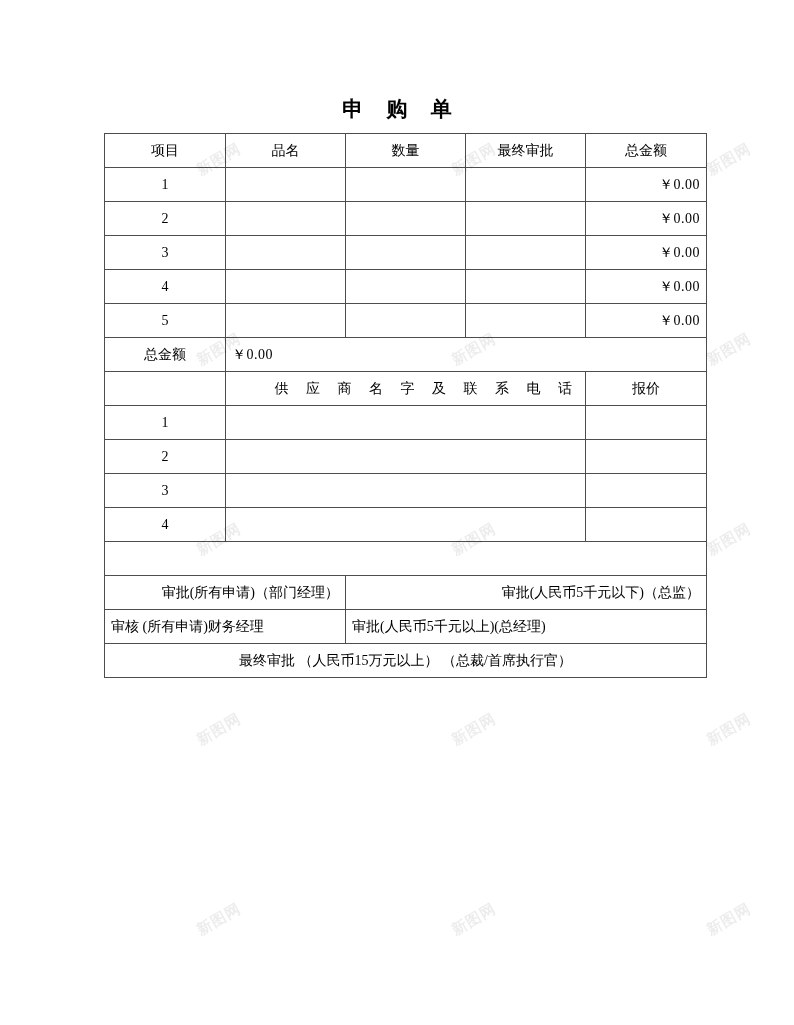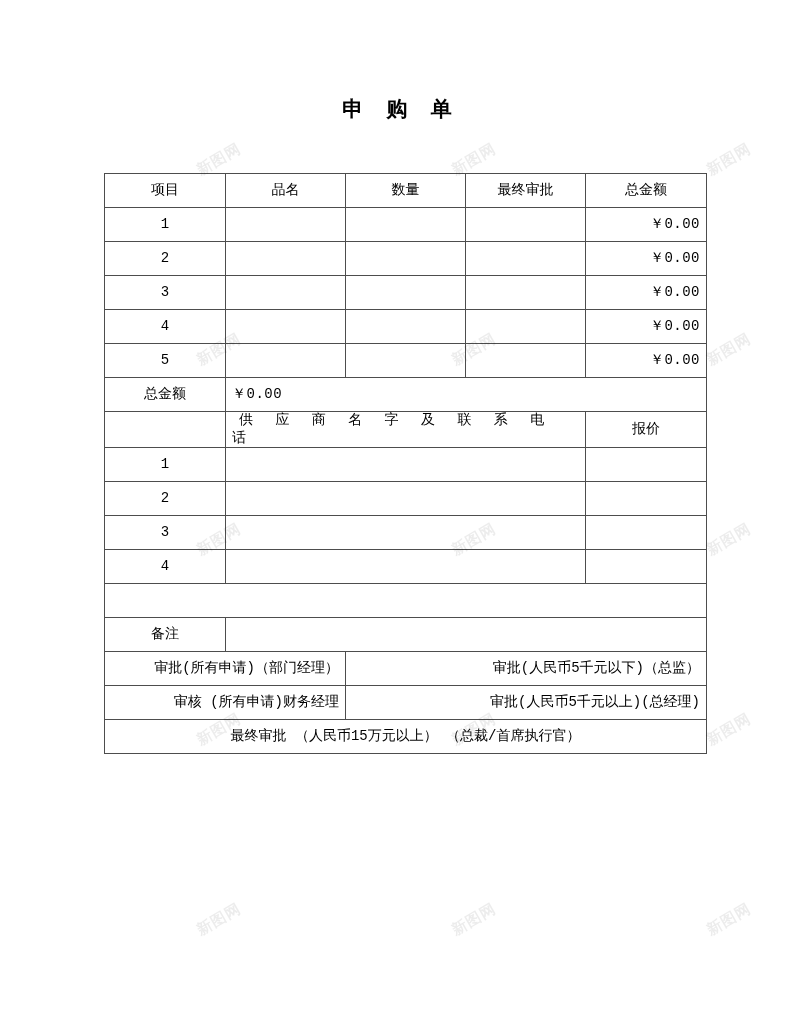--- a/index.html
+++ b/index.html
@@ -61,51 +61,50 @@
     line-height: 28px;
   }
 
   #form-table {
     position: absolute;
     left: 104px;
     top: 133px;
     width: 602px;
     border-collapse: collapse;
     table-layout: fixed;
-    font-family: Liberation Mono, monospace;
+    font-family: Liberation Serif, serif;
     font-size: 14px;
-    margin-top: 40px;
   }
   #form-table td {
     border: 1px solid #4d4d4d;
     padding: 0 6px;
     height: 33px;
     vertical-align: middle;
     line-height: 1.25;
     font-size: 14px;
     overflow: hidden;
   }
 
   .c-center { text-align: center; }
   .c-left   { text-align: left; }
 
   .hdr { text-align: center; }
 
   .money { text-align: right; padding-right: 12px; letter-spacing: 0.5px; }
   .money-left { text-align: left; padding-left: 10px; letter-spacing: 0.5px; }
 
   .wide-center {
-    text-align: left;
+    text-align: right;
     letter-spacing: 7px;
     text-indent: 7px;
   }
 
   .tall-blank   { height: 167px; }
   .approve-cell { height: 64px; vertical-align: top; text-align: right; padding-top: 3px; }
-  .approve-cell2{ height: 66px; vertical-align: top; text-align: right; padding-top: 3px; }
+  .approve-cell2{ height: 66px; vertical-align: top; text-align: left; padding-top: 3px; }
   .final-cell   { height: 67px; vertical-align: top; text-align: center; padding-top: 3px; }
 
   .note-label { text-align: center; }
 </style>
 </head>
 <body>
 
 <div id="sheet">
 
   <div id="page-title">申 购 单</div>
@@ -194,24 +193,20 @@
         <td class="c-center">4</td>
         <td class="c-left" colspan="3"></td>
         <td class="c-left"></td>
       </tr>
 
 
       <tr>
         <td class="tall-blank c-left" colspan="5"></td>
       </tr>
 
-      <tr>
-        <td class="note-label">备注</td>
-        <td class="c-left" colspan="4"></td>
-      </tr>
 
       <tr>
         <td class="approve-cell" colspan="2">审批(所有申请)（部门经理）</td>
         <td class="approve-cell" colspan="3">审批(人民币5千元以下)（总监）</td>
       </tr>
 
       <tr>
         <td class="approve-cell2" colspan="2">审核 (所有申请)财务经理</td>
         <td class="approve-cell2" colspan="3">审批(人民币5千元以上)(总经理)</td>
       </tr>

